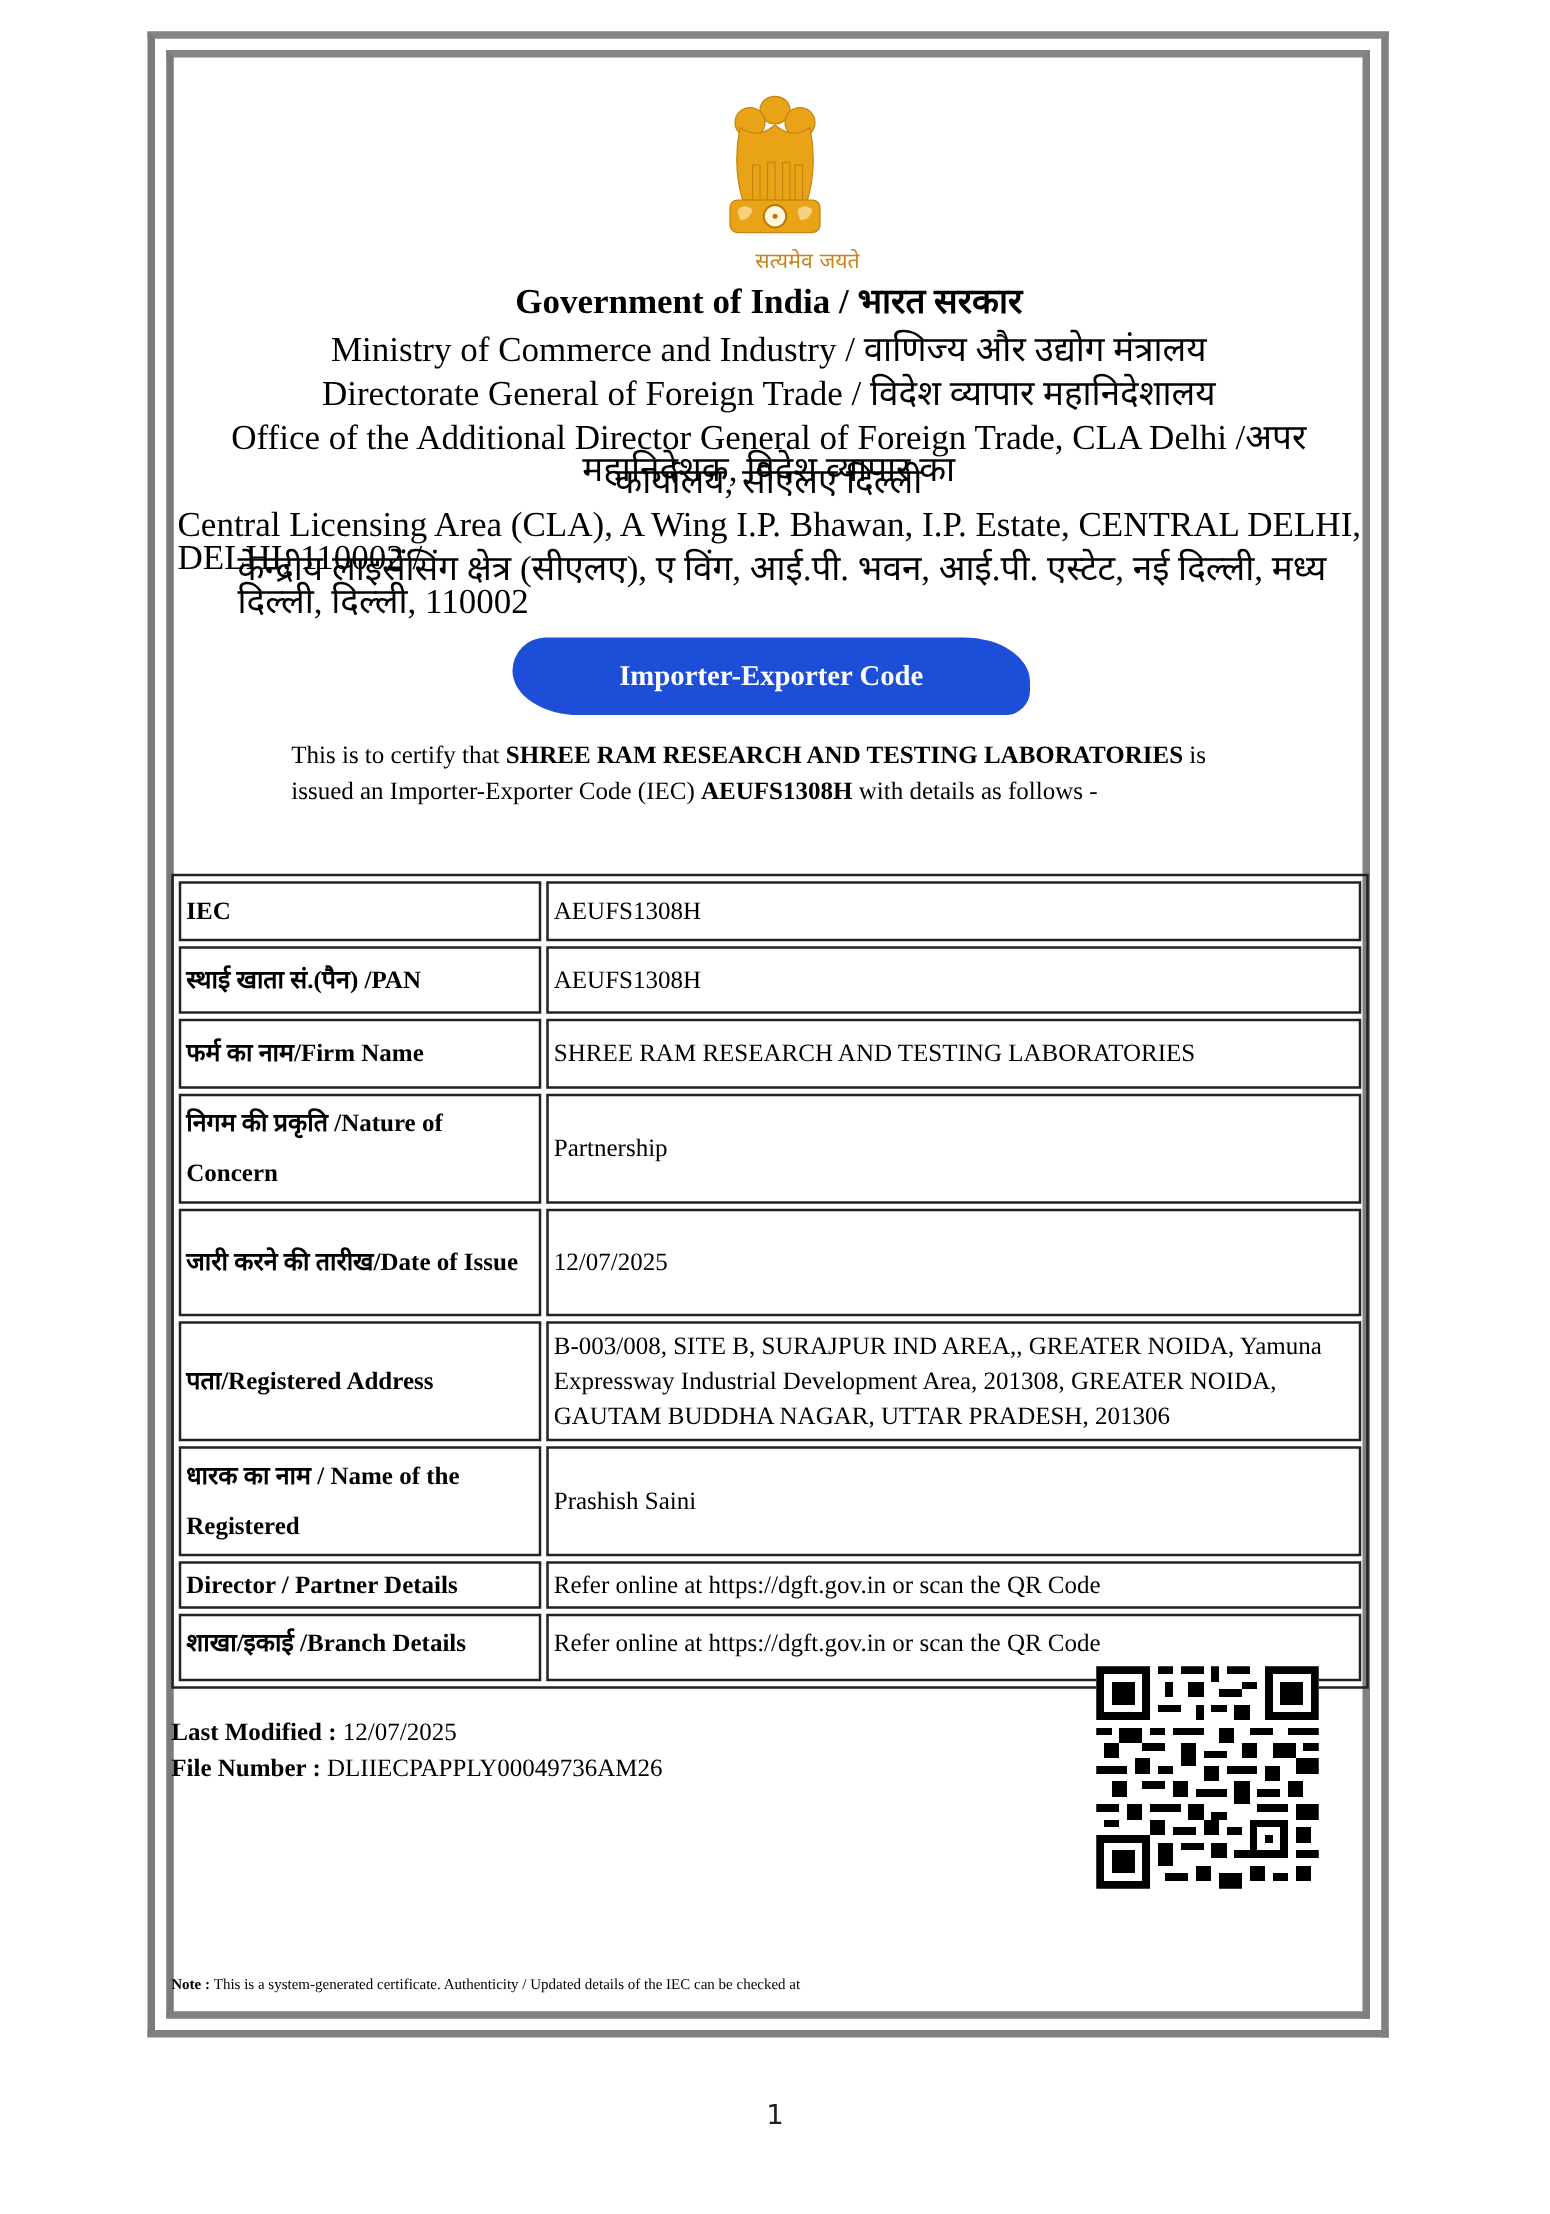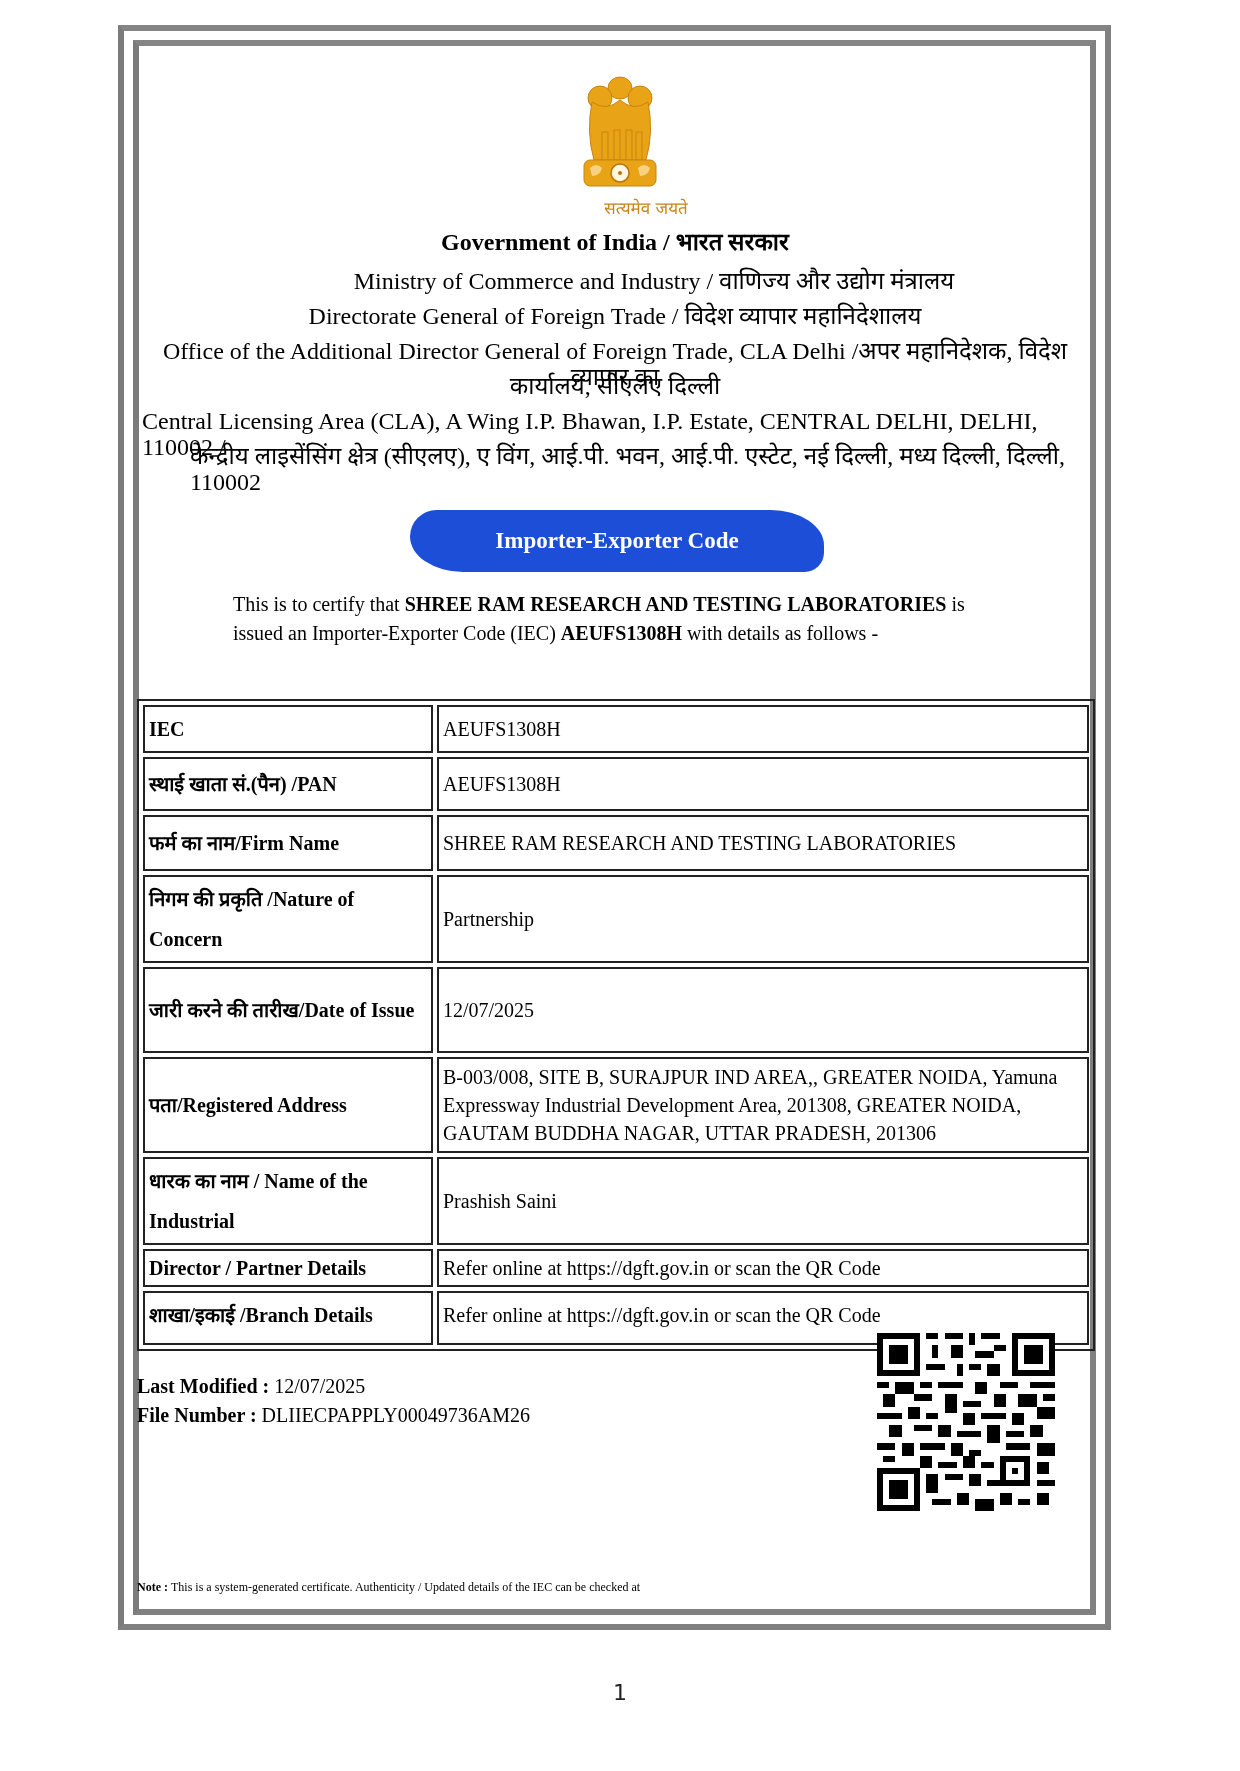--- a/index.html
+++ b/index.html
@@ -5,21 +5,21 @@
   html, body { margin:0; padding:0; background:#ffffff; }
   body { width:1240px; height:1771px; position:relative; overflow:hidden;
          font-family:"Liberation Serif", "DejaVu Serif", serif; color:#000; }
   .outer-frame { position:absolute; left:118px; top:25px; width:993px; height:1605px;
          box-sizing:border-box; border:6px solid #808080; border-top-color:#858585; border-left-color:#7b7b7b; }
   .inner-frame { position:absolute; left:133px; top:40px; width:963px; height:1575px;
          box-sizing:border-box; border:6px solid #808080; border-top-color:#858585; border-left-color:#7b7b7b; }
   .emblem { position:absolute; left:572px; top:72px; width:96px; height:120px; }
   .motto { position:absolute; left:0; width:1240px; top:196px; text-align:center; font-size:17px; color:#c9841a;
            font-family:"DejaVu Sans", sans-serif;padding-left:26px; }
-  .hdr { position:absolute; left:140px; width:950px; text-align:center; font-size:24px; line-height:26px; }
+  .hdr { position:absolute; left:140px; width:950px; text-align:center; font-size:28px; line-height:26px; }
   .hdr.bold { font-weight:bold; }
   .pill { position:absolute; left:410px; top:510px; width:414px; height:62px; background:#1d4ed8;
           border-radius:30px 60px 22px 60px / 30px 40px 22px 40px; color:#fff; font-weight:bold;
           font-size:23px; display:flex; align-items:center; justify-content:center; }
   .cert { position:absolute; left:233px; top:590px; width:770px; font-size:20px; line-height:29px; }
   table.details { position:absolute; left:137px; top:699px; width:958px; border-collapse:separate;
           border-spacing:4px; border:2px solid #222; font-size:20px; }
   table.details td { border:2px solid #222; padding:2px 4px; vertical-align:middle; }
   table.details td.lbl { width:278px; font-weight:bold; line-height:40px; }
   table.details td.val { line-height:28px; }
@@ -49,21 +49,21 @@
     <rect x="12" y="88" width="72" height="26" rx="6"></rect>
   </g>
   <circle cx="48" cy="101" r="9" fill="#fff6e0" stroke="#b8760c" stroke-width="1.5"></circle>
   <circle cx="48" cy="101" r="2" fill="#b8760c"></circle>
   <path d="M18 96 q6 -6 12 0 q-2 8 -10 8 z" fill="#f7d080"></path>
   <path d="M66 96 q6 -6 12 0 q-2 8 -10 8 z" fill="#f7d080"></path>
 </svg>
 <div class="motto">सत्यमेव जयते</div>
 
 <div class="hdr bold" style="top:229px;">Government of India / भारत सरकार</div>
-<div class="hdr" style="top:268px;padding-left:39px;">Ministry of Commerce and Industry / वाणिज्य और उद्योग मंत्रालय</div>
+<div class="hdr" style="top:268px;">Ministry of Commerce and Industry / वाणिज्य और उद्योग मंत्रालय</div>
 <div class="hdr" style="top:303px;">Directorate General of Foreign Trade / विदेश व्यापार महानिदेशालय</div>
 <div class="hdr" style="top:338px;">Office of the Additional Director General of Foreign Trade, CLA Delhi /अपर महानिदेशक, विदेश व्यापार का</div>
 <div class="hdr" style="top:373px;">कार्यालय, सीएलए दिल्ली</div>
 <div class="hdr" style="top:408px; text-align:left; left:142px;">Central Licensing Area (CLA), A Wing I.P. Bhawan, I.P. Estate, CENTRAL DELHI, DELHI, 110002  /</div>
 <div class="hdr" style="top:443px; left:190px; width:880px; text-align:left;">केन्द्रीय लाइसेंसिंग क्षेत्र (सीएलए), ए विंग, आई.पी. भवन, आई.पी. एस्टेट, नई दिल्ली, मध्य दिल्ली, दिल्ली, 110002</div>
 
 <div class="pill">
   <span>Importer-Exporter Code</span>
 </div>
 
@@ -91,21 +91,21 @@
   </tr>
   <tr style="height:86px;border-radius:14px;">
     <td class="lbl">जारी करने की तारीख/Date of Issue</td>
     <td class="val">12/07/2025</td>
   </tr>
   <tr style="height:96px;">
     <td class="lbl">पता/Registered Address</td>
     <td class="val">B-003/008, SITE B, SURAJPUR IND AREA,, GREATER NOIDA, Yamuna Expressway Industrial Development Area, 201308, GREATER NOIDA, GAUTAM BUDDHA NAGAR, UTTAR PRADESH, 201306</td>
   </tr>
   <tr style="height:86px;">
-    <td class="lbl">धारक का नाम / Name of the Industrial</td>
+    <td class="lbl">धारक का नाम / Name of the Registered</td>
     <td class="val">Prashish Saini</td>
   </tr>
   <tr style="height:38px;padding-left:40px;">
     <td class="lbl" style="line-height:28px;">Director / Partner Details</td>
     <td class="val">Refer online at https://dgft.gov.in or scan the QR Code</td>
   </tr>
   <tr style="height:54px;">
     <td class="lbl" style="line-height:28px; vertical-align:top; padding-top:8px;">शाखा/इकाई /Branch Details</td>
     <td class="val" style="vertical-align:top; padding-top:8px;">Refer online at https://dgft.gov.in or scan the QR Code</td>
   </tr>

